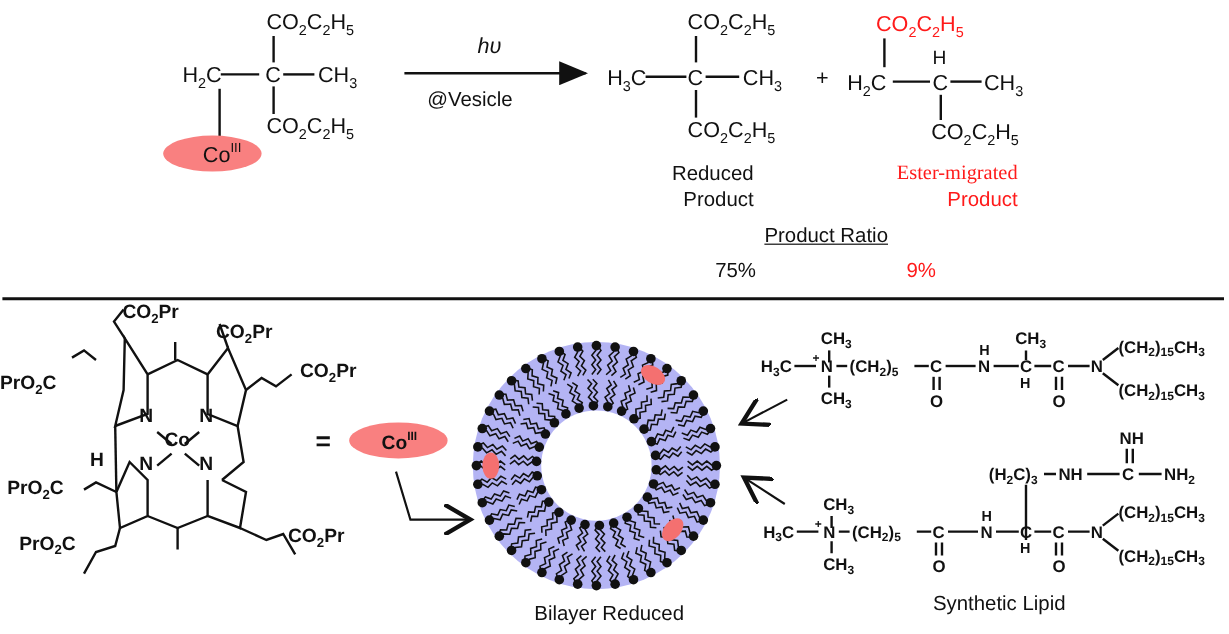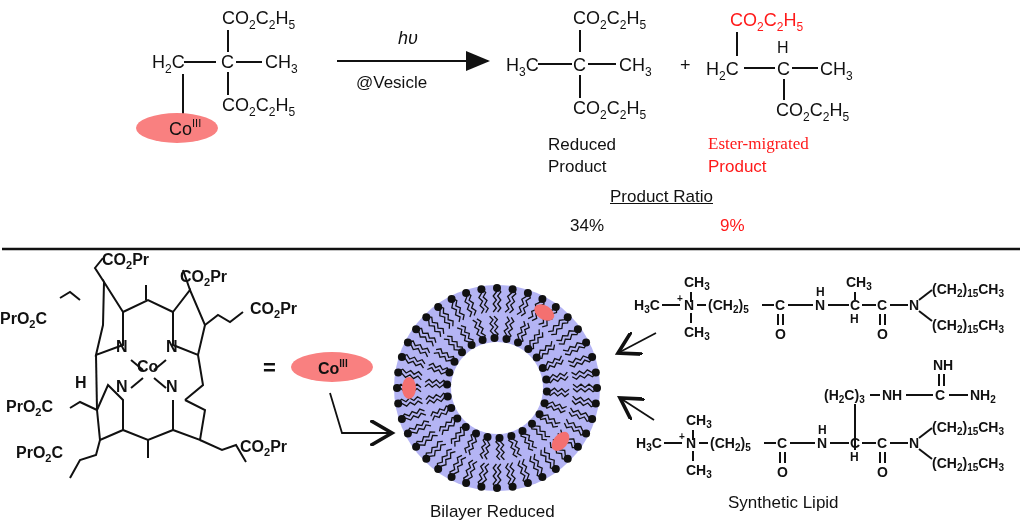--- a/index.html
+++ b/index.html
@@ -2,21 +2,21 @@
 <html><head>
 <meta charset="utf-8">
 <style>
   html, body { margin:0; padding:0; background:#ffffff; }
   body { width:1024px; height:528px; position:relative; overflow:hidden;
          font-family:"Liberation Sans", sans-serif; color:#111; }
   svg { position:absolute; left:0; top:0; }
   .t { font-family:"Liberation Sans", sans-serif; fill:#111; }
   .red { fill:#ff1a1a; }
   .bond { stroke:#111; stroke-width:2; fill:none; }
-  .lbl { position:absolute; font-size:17px; text-align:left; white-space:nowrap; }
+  .lbl { position:absolute; font-size:17px; text-align:right; white-space:nowrap; }
   .lbl.red { color:#ff1a1a; }
 </style>
 </head>
 <body>
 
 <svg width="1024" height="528" viewBox="0 0 1024 528">
   <defs>
     <marker id="ah" markerWidth="12" markerHeight="10" refX="11" refY="5" orient="auto">
       <path d="M0,0 L12,5 L0,10 z" fill="#111"></path>
     </marker>
@@ -410,16 +410,16 @@
     <text class="t" x="932" y="432" font-size="14">(CH<tspan font-size="10" dy="3">2</tspan><tspan dy="-3">)</tspan><tspan font-size="10" dy="3">15</tspan><tspan dy="-3">CH</tspan><tspan font-size="10" dy="3">3</tspan></text>
     <text class="t" x="932" y="468" font-size="14">(CH<tspan font-size="10" dy="3">2</tspan><tspan dy="-3">)</tspan><tspan font-size="10" dy="3">15</tspan><tspan dy="-3">CH</tspan><tspan font-size="10" dy="3">3</tspan></text>
   </g>
 </svg>
 
 <div class="lbl" style="left:548px; top:135px; width:80px;">Reduced</div>
 <div class="lbl" style="left:548px; top:157px; width:80px;">Product</div>
 <div class="lbl red" style="left:708px; top:134px; width:140px;font-family:Liberation Serif, serif;">Ester-migrated</div>
 <div class="lbl red" style="left:708px; top:157px; width:140px;">Product</div>
 <div class="lbl" style="left:610px; top:187px; width:130px;text-decoration:underline;">Product Ratio</div>
-<div class="lbl" style="left:570px; top:216px; width:60px;">34%</div>
+<div class="lbl" style="left:570px; top:216px; width:60px;">75%</div>
 <div class="lbl red" style="left:720px; top:216px; width:60px;">9%</div>
 <div class="lbl" style="left:430px; top:502px; width:140px;">Bilayer Reduced</div>
-<div class="lbl" style="left:728px; top:493px; width:140px;">Synthetic Lipid</div>
+<div class="lbl" style="left:748px; top:493px; width:140px;">Synthetic Lipid</div>
 
 </body></html>

